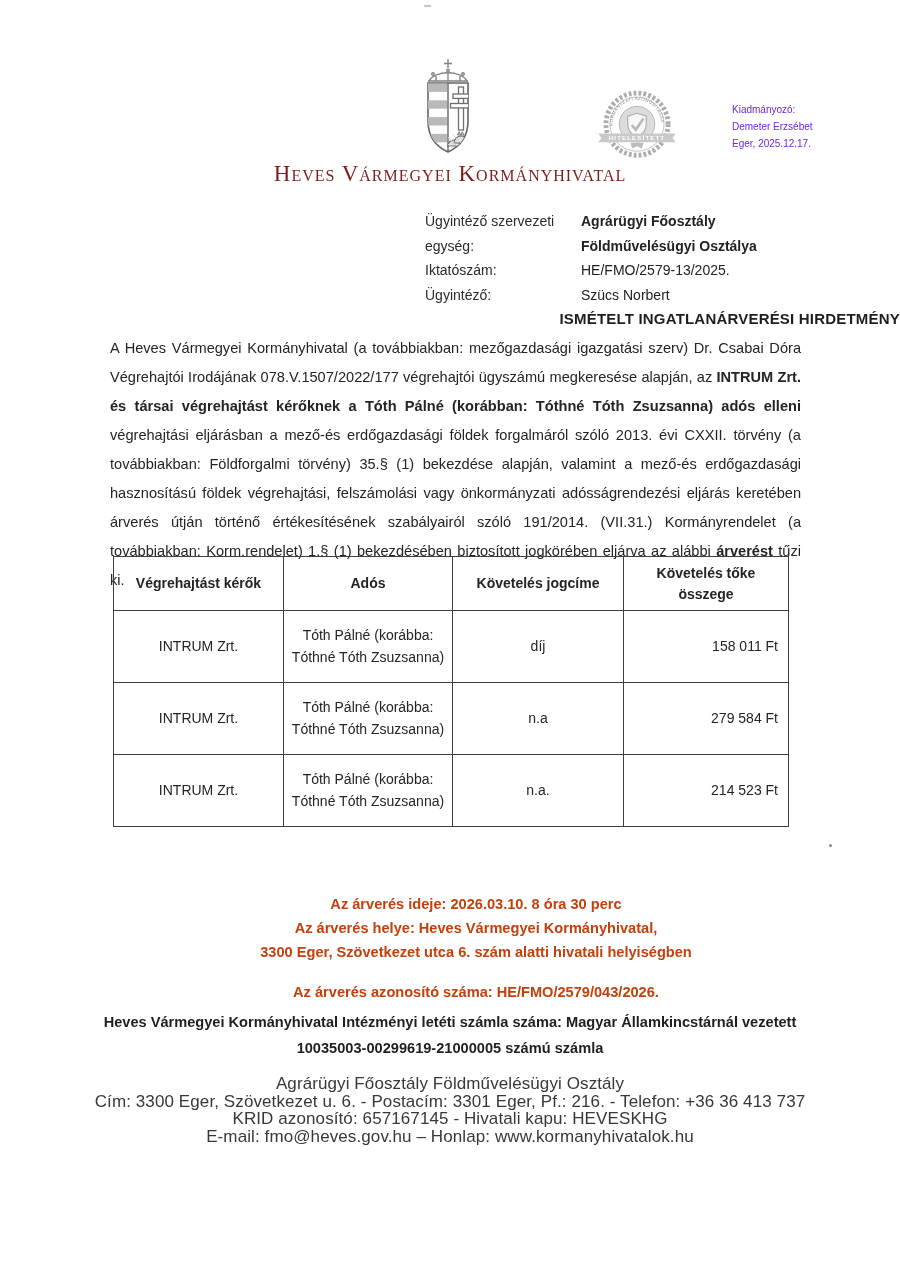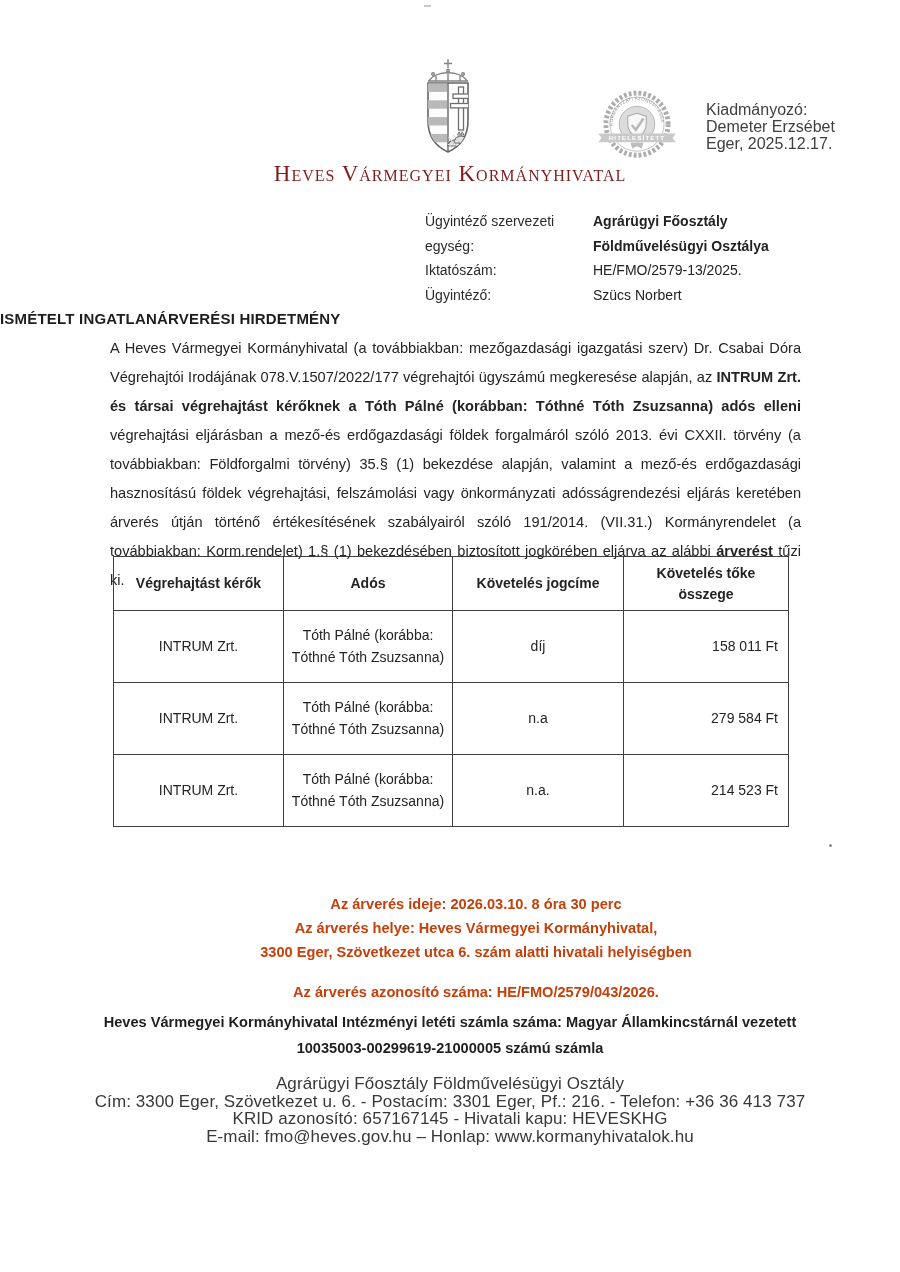--- a/index.html
+++ b/index.html
@@ -8,28 +8,28 @@
     font-family:"Liberation Sans", sans-serif;color:#262626;
   }
   
   .coa{position:absolute;left:398px;top:56px;width:100px;height:112px;}
   .org-name{
     position:absolute;left:0;top:161px;width:900px;text-align:center;
     font-family:"Liberation Serif", serif;font-variant:small-caps;
     font-size:23px;letter-spacing:1px;color:#7f1d1d;
   }
   .stamp{position:absolute;left:595px;top:85px;width:84px;height:88px;}
-  .signer{position:absolute;left:706px;top:101px;font-size:16px;line-height:17px;color:#404040;}
+  .signer{position:absolute;left:732px;top:101px;font-size:10px;line-height:17px;color:#6d28d9;}
   
-  .meta{position:absolute;left:425px;top:209px;display:grid;grid-template-columns:152px 215px;column-gap:16px;font-size:14px;line-height:24.5px;}
+  .meta{position:absolute;left:425px;top:209px;display:grid;grid-template-columns:152px 215px;column-gap:4px;font-size:14px;line-height:24.5px;}
   .meta .m-label{color:#2a2a2a;}
   .meta .m-value{color:#222;}
   .meta .row0 .m-value,.meta .row0v{font-weight:700;}
   
-  .title{position:absolute;left:0;top:310px;width:900px;text-align:left;font-weight:700;font-size:15px;letter-spacing:.2px;color:#1e1e1e;}
+  .title{position:absolute;left:0;top:310px;width:900px;text-align:right;font-weight:700;font-size:15px;letter-spacing:.2px;color:#1e1e1e;}
   .body{
     position:absolute;left:110px;top:334px;width:691px;margin:0;
     font-size:14.6px;line-height:29px;text-align:justify;color:#242424;
   }
   .body span.b{font-weight:700;}
   
   table.claims{
     position:absolute;left:113px;top:556px;border-collapse:collapse;table-layout:fixed;
     font-size:14px;color:#242424;
   }

